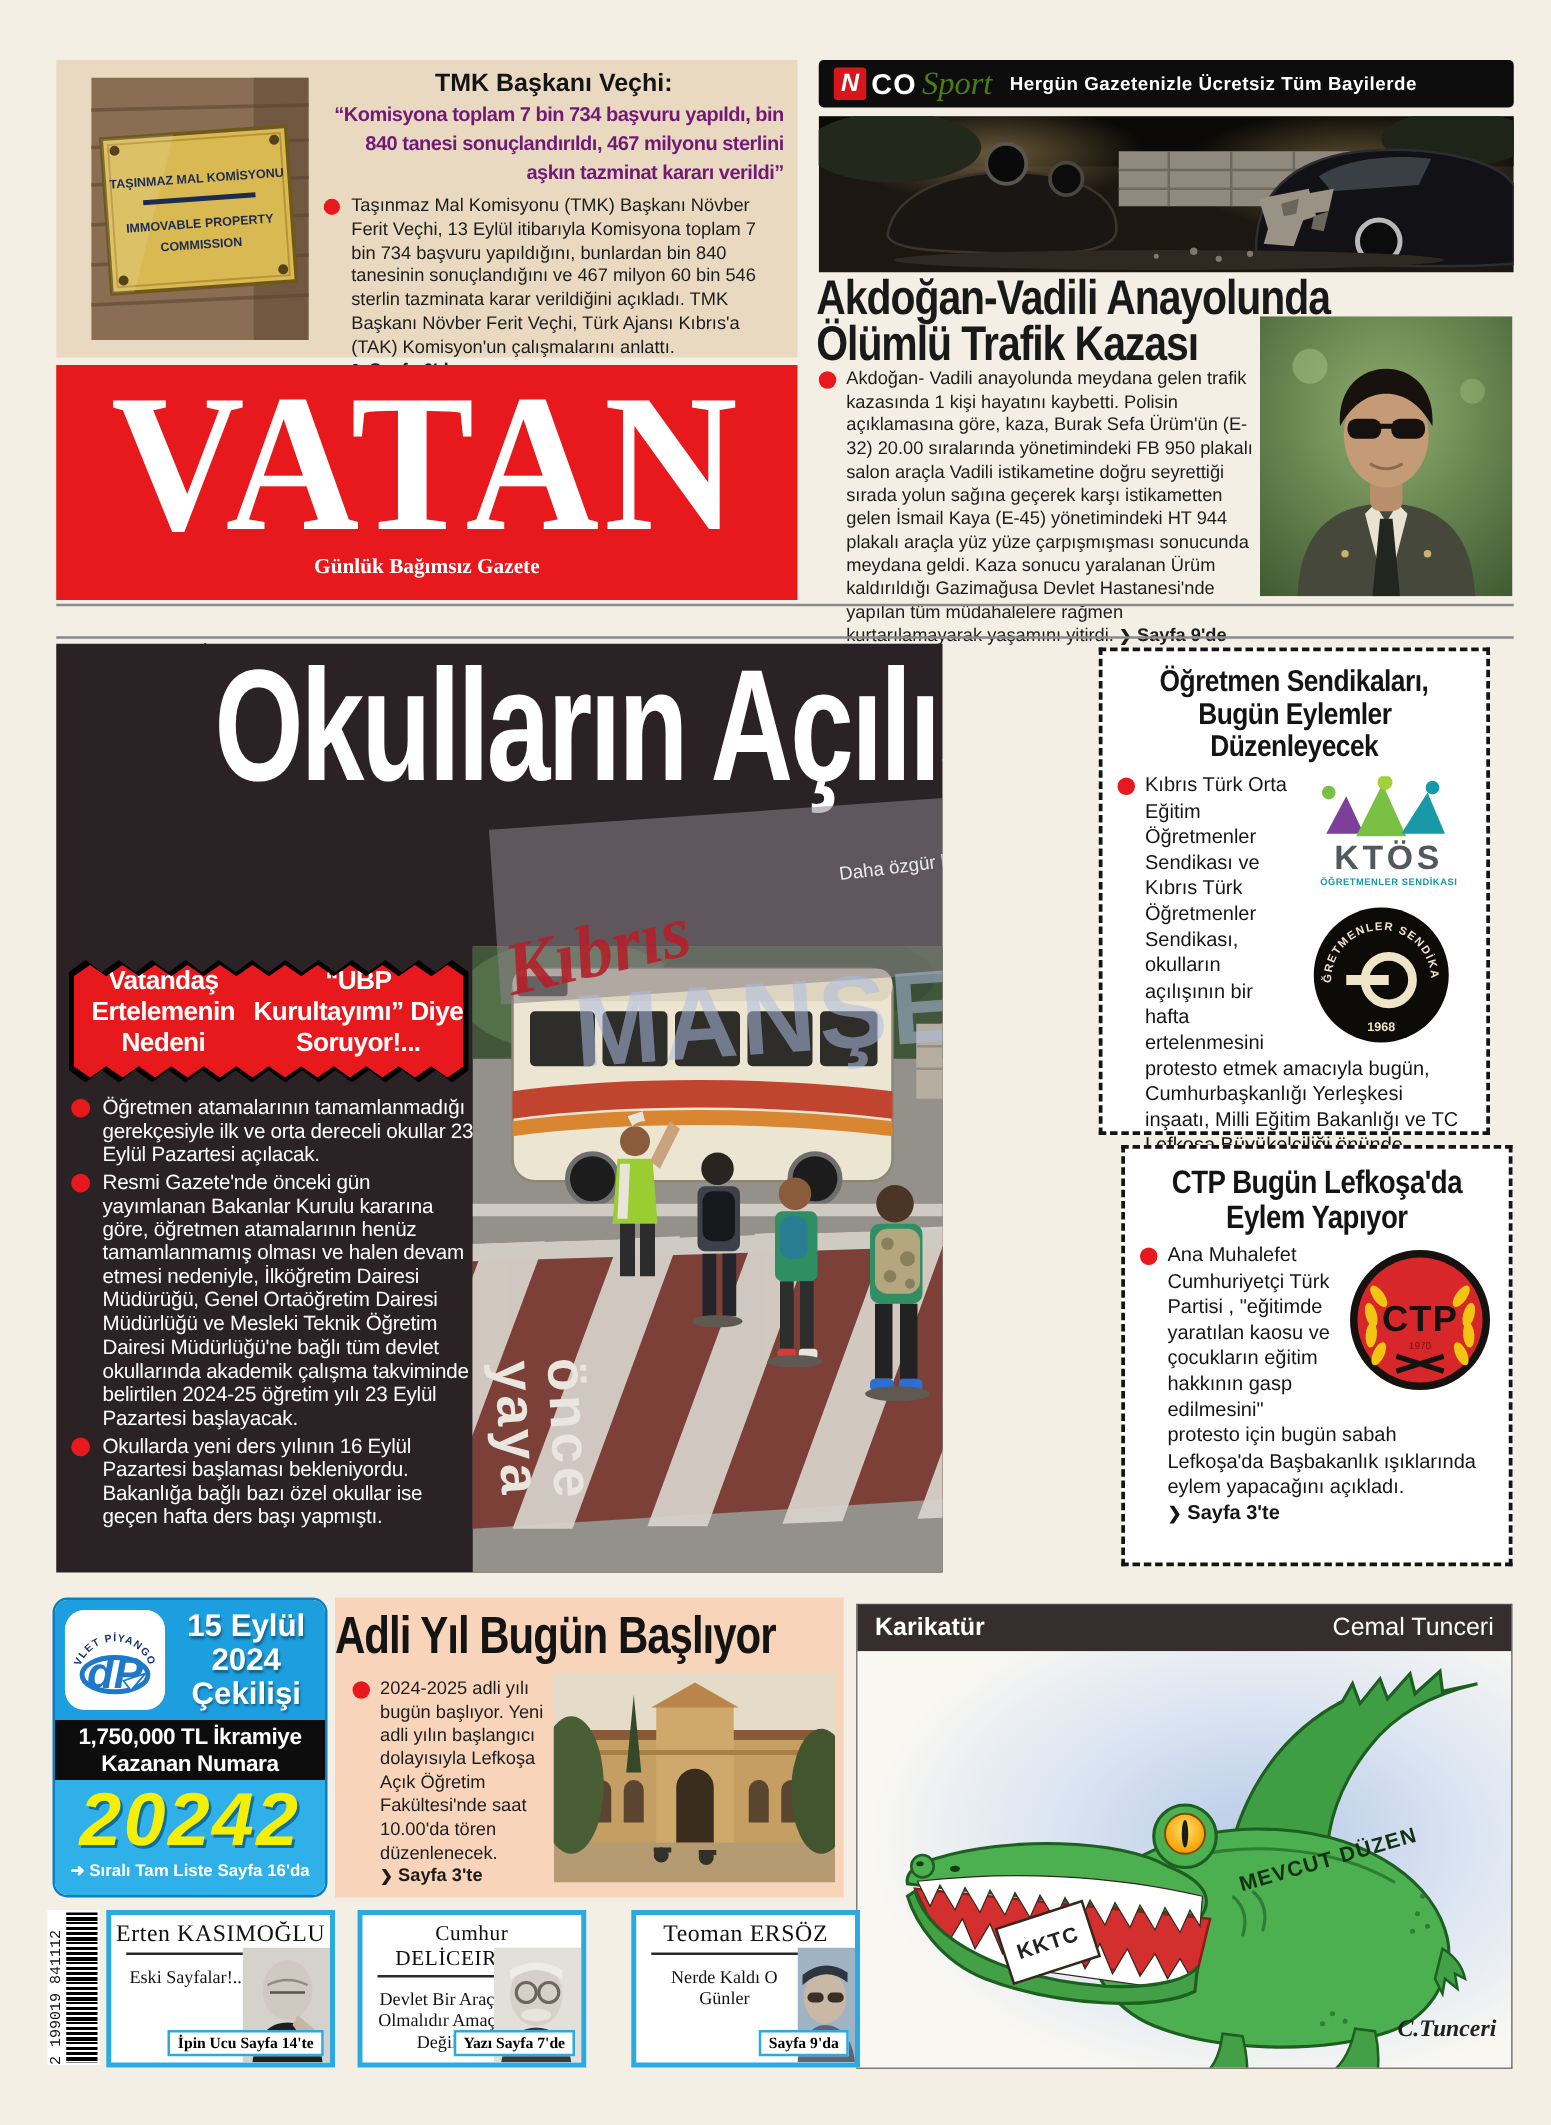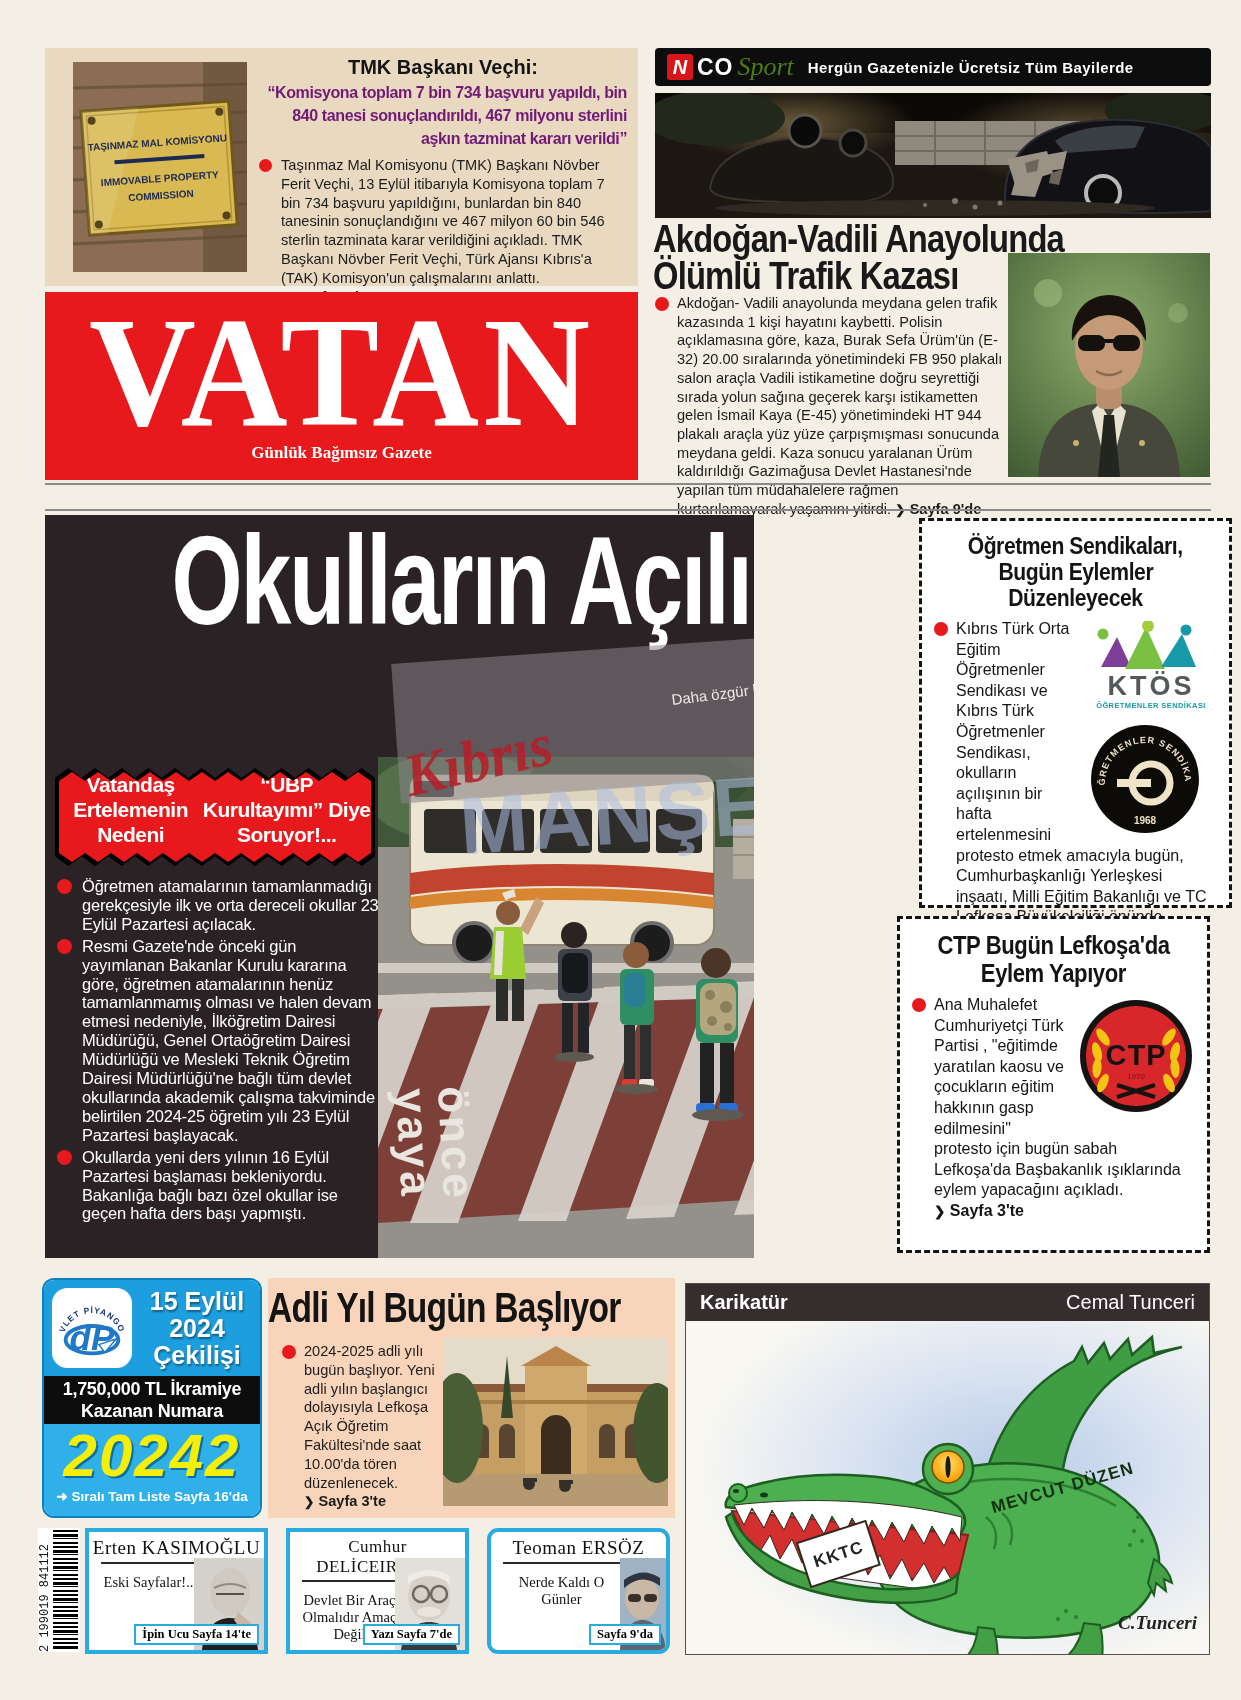--- a/index.html
+++ b/index.html
@@ -69,21 +69,21 @@
     clip-path:inherit; display:flex; flex-direction:row; justify-content:center; text-align:center; }
   #jag .in div { color:#fff; font-weight:bold; font-size:21px; line-height:25px; letter-spacing:-.5px; }
   
   #lead-bullets { left:12px; top:362px; width:322px; z-index:2; }
   #lead-bullets li { list-style:none; position:relative; color:#fff; font-size:16.5px; line-height:18.9px; padding-left:25px; margin-bottom:3px; letter-spacing:-.2px; }
   #lead-bullets li::before { content:""; position:absolute; left:0; top:2px; width:15px; height:15px; border-radius:50%; background:#e8191c; }
   #lead-photo { left:333px; top:242px; width:512px; height:501px; z-index:1; }
 
   
   .dash-box { background:#fff; border:3px dashed #141414; padding:12px 12px 8px; }
-  #sx1 { left:919px; top:518px; width:313px; height:390px; }
+  #sx1 { left:879px; top:518px; width:313px; height:390px; }
   #sx2 { left:897px; top:916px; width:313px; height:337px; }
   .sx-head { text-align:center; font-weight:800; color:#141414; font-size:24px; line-height:26px; letter-spacing:-.5px; margin-bottom:8px; }
   #sx2 .sx-head { font-size:26px; line-height:28px; }
   .sx-body { font-size:16px; line-height:20.6px; color:#151515; }
   .sx-float { float:right; width:128px; margin:2px 0 4px 8px; }
   #sx2 .sx-float { width:118px; }
 
   
   #lotto { left:42px; top:1278px; width:220px; height:240px; border-radius:12px; overflow:hidden; border:2px solid #0c7fbe; background:#fff; }
   #lotto .hd { height:96px; background:#1d9ede; display:flex; align-items:center; padding:6px; gap:6px; }
@@ -107,21 +107,21 @@
   #toon svg { display:block; }
 
   
   #barcode { left:38px; top:1528px; width:42px; height:124px; background:#fff; display:flex; }
   #barcode .num { writing-mode:vertical-rl; transform:rotate(180deg); font-family:"Liberation Mono", monospace; font-size:12px; color:#111; line-height:14px; padding-left:1px; }
   #barcode .bars { flex:1; margin:2px 2px 2px 0;
     background:repeating-linear-gradient(180deg,#000 0 2px,#fff 2px 4px,#000 4px 7px,#fff 7px 8px,#000 8px 9px,#fff 9px 12px,#000 12px 14px,#fff 14px 16px); }
 
   
   .colbox { position:absolute; top:1528px; width:183px; height:126px; background:#fff; border:4px solid #29abe2; overflow:hidden; }
-  #col1 { left:85px; } #col2 { left:286px; } #col3 { left:487px;border-radius:11px; }
+  #col1 { left:85px; } #col2 { left:286px; } #col3 { left:505px; }
   .colbox .nm { font-family:"Liberation Serif", serif; font-size:19px; color:#111; text-align:center; margin-top:5px; letter-spacing:.5px; }
   .colbox .rule { width:86%; margin:3px auto 0; border-bottom:2px solid #2a2a2a; }
   .colbox .ttl { font-family:"Liberation Serif", serif; font-size:14.5px; line-height:17px; color:#111; text-align:center; margin-top:10px; padding:0 62px 0 6px; }
   #col3 .ttl { padding-right:40px; }
   .colbox .ref { position:absolute; right:5px; bottom:5px; border:2px solid #29abe2; background:#fff; font-family:"Liberation Serif", serif; font-weight:bold; font-size:12.5px; padding:1px 6px; z-index:3; }
   .colbox svg.mug { position:absolute; right:0; bottom:0; z-index:1; }
 </style>
 </head>
 <body>
 

